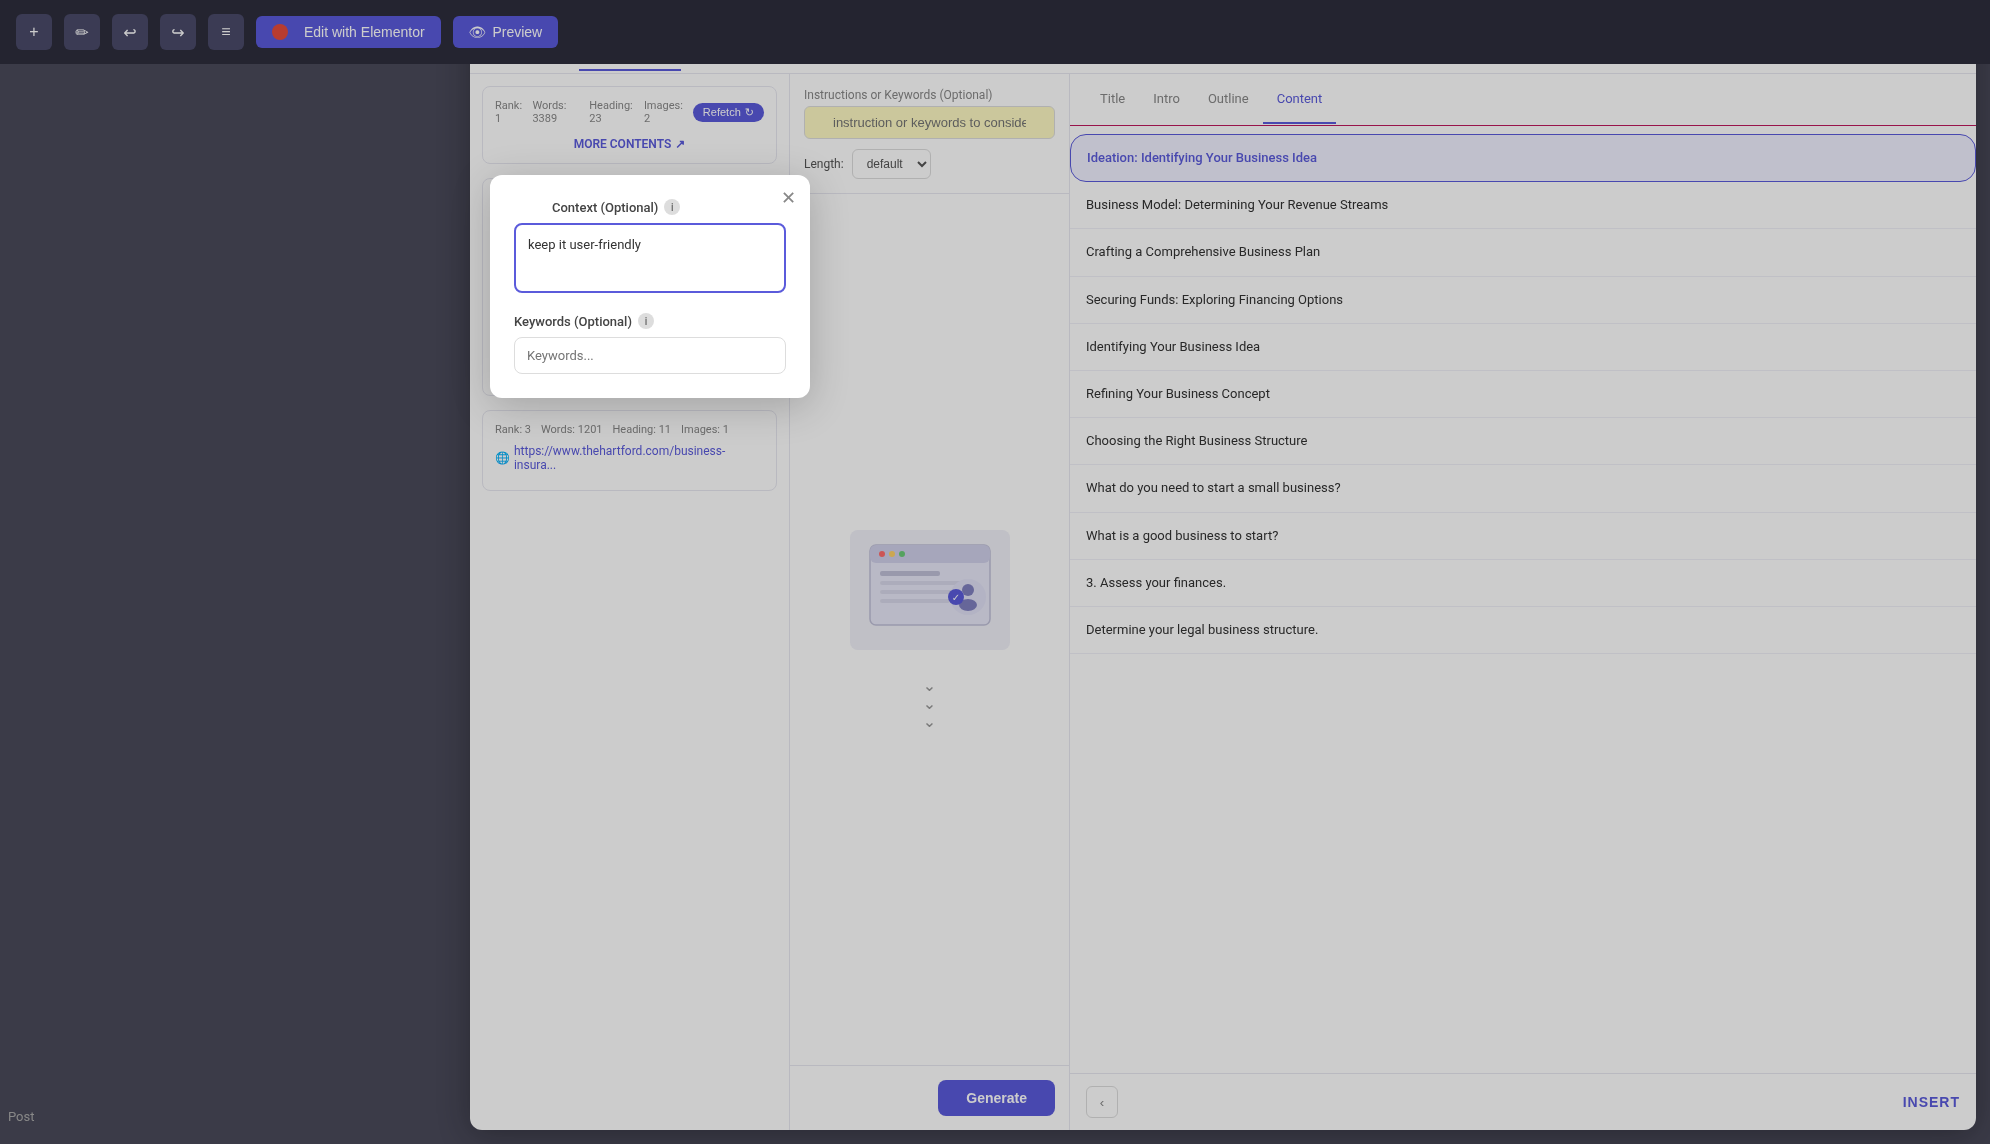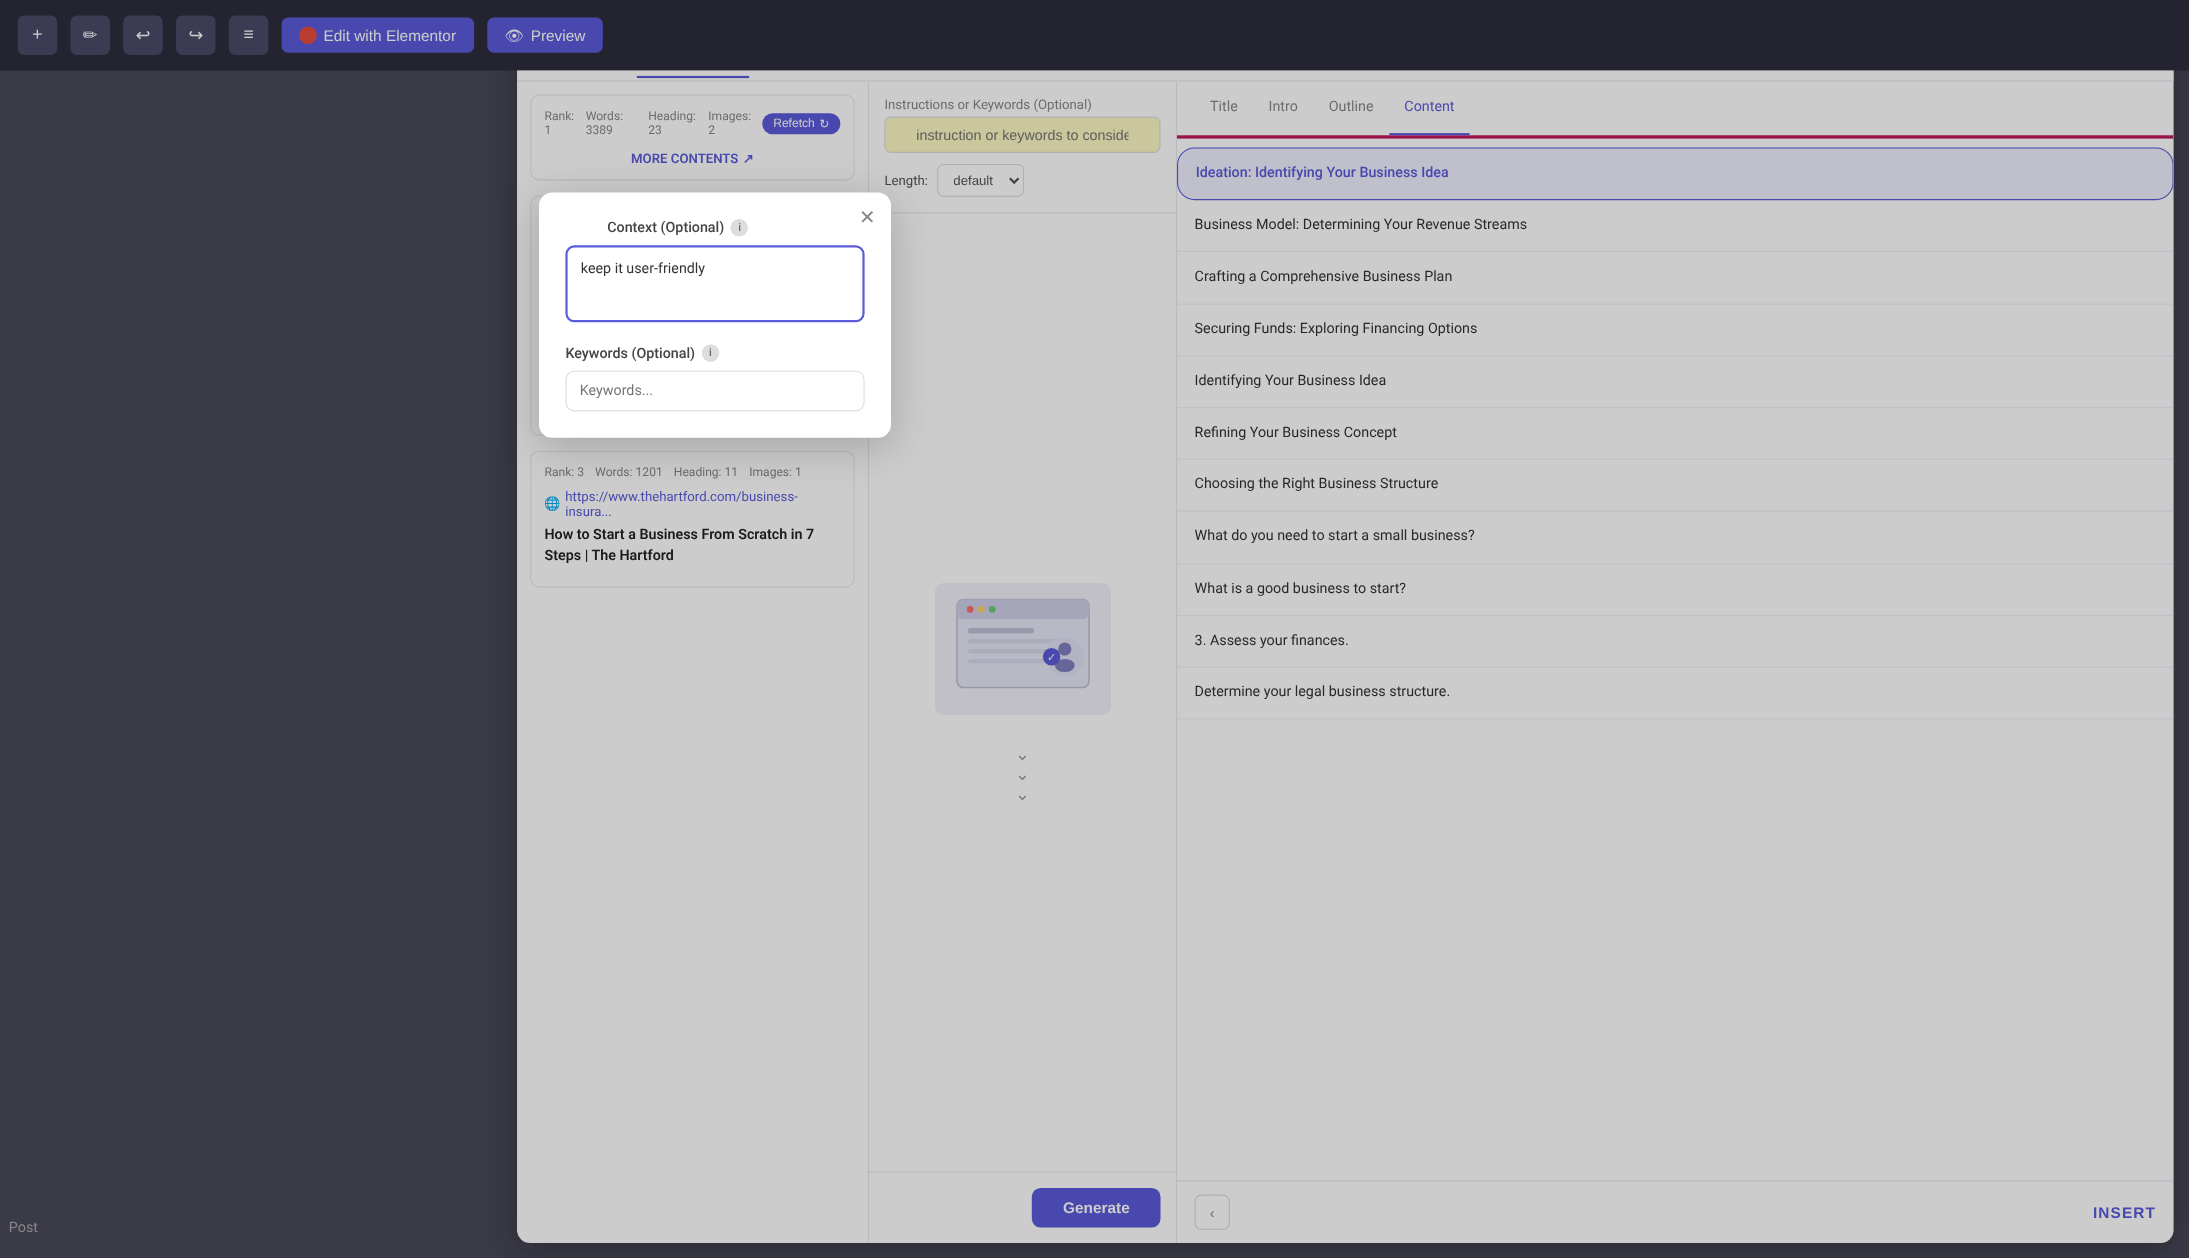--- a/index.html
+++ b/index.html
@@ -41,21 +41,21 @@
       background: #5b5bdb;
       border: none;
       border-radius: 6px;
       color: #fff;
       padding: 8px 16px;
       cursor: pointer;
       font-size: 14px;
       font-weight: 500;
       display: flex;
       align-items: center;
-      gap: 6px;
+      gap: 16px;
     }
     .toolbar-preview-btn {
       background: #5b5bdb;
       border: none;
       border-radius: 6px;
       color: #fff;
       padding: 8px 16px;
       cursor: pointer;
       font-size: 14px;
       font-weight: 500;
@@ -355,21 +355,21 @@
     .content-panel {
       flex: 1;
       display: flex;
       flex-direction: column;
       overflow: hidden;
     }
     .content-panel-header {
       display: flex;
       align-items: center;
       padding: 0 16px;
-      border-bottom: 3px solid #be185d;
+      border-bottom: 1px solid #be185d;
       height: 52px;
       gap: 0;
     }
     .content-tab {
       padding: 16px 14px;
       font-size: 13px;
       color: #888;
       cursor: pointer;
       border-bottom: 2px solid transparent;
     }
@@ -667,21 +667,20 @@
         <div class="competitor-meta">
           <span>Rank: 3</span>
           <span>Words: 1201</span>
           <span>Heading: 11</span>
           <span>Images: 1</span>
         </div>
         <a class="competitor-link">
           <span>🌐</span>
           <span>https://www.thehartford.com/business-insura...</span>
         </a>
-        <div class="competitor-title">How to Start a Business From Scratch in 7 Steps | The Hartford</div>
       </div>
     </div>
 
     <div class="generate-panel">
       <div class="generate-top">
         <div class="generate-field-label">
           <span>Instructions or Keywords</span>
           <span style="color:#888;font-weight:400;">(Optional)</span>
         </div>
         <input class="generate-input" type="text" placeholder="instruction or keywords to consider" style="">

